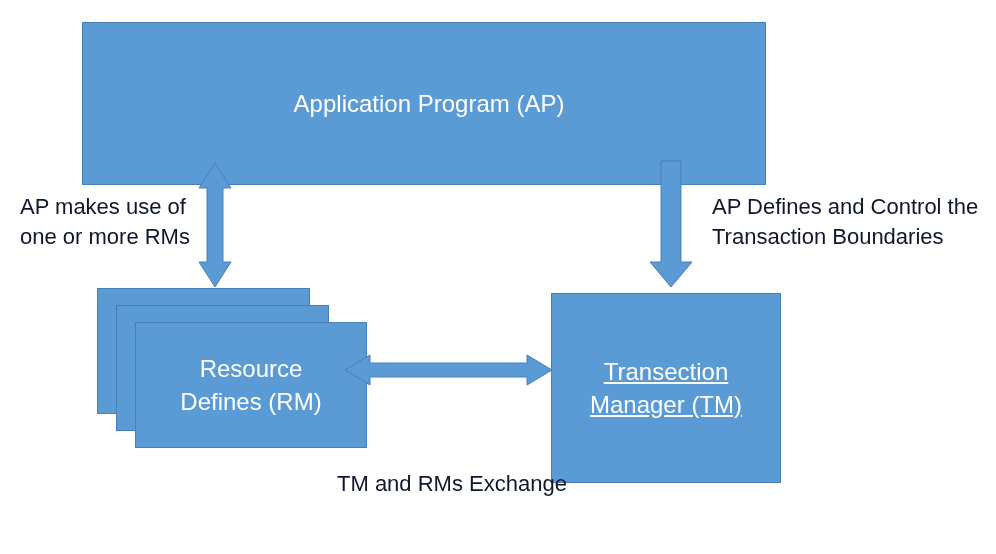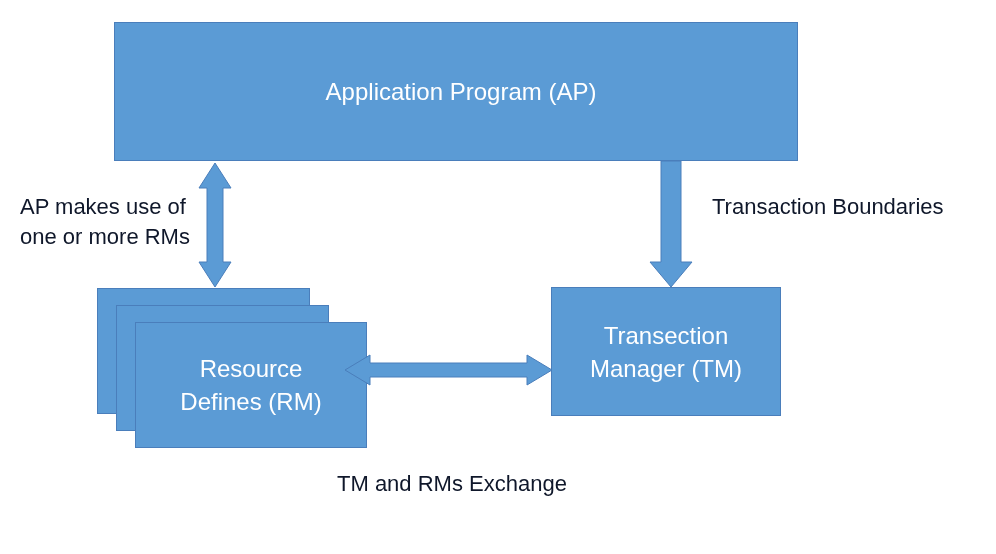--- a/index.html
+++ b/index.html
@@ -22,25 +22,25 @@
     box-sizing: border-box;
     display: flex;
     flex-direction: column;
     align-items: center;
     justify-content: center;
     color: #ffffff;
     font-size: 24px;
     line-height: 33px;
     text-align: center;
   }
-  .box-ap    { left: 114px;  top: 22px;  width: 684px; height: 139px; padding-left: 10px; }
+  .box-ap    { left: 82px;  top: 22px;  width: 684px; height: 163px; padding-left: 10px; }
   .rm-back   { left: 97px;  top: 288px; width: 213px; height: 126px; }
   .rm-mid    { left: 116px; top: 305px; width: 213px; height: 126px; }
   .rm-front  { left: 135px; top: 322px; width: 232px; height: 126px; }
-  .box-tm    { left: 551px; top: 287px; width: 230px; height: 129px; }
+  .box-tm    { left: 551px; top: 293px; width: 230px; height: 190px; text-decoration: underline; }
   .arrows-layer {
     position: absolute;
     left: 0; top: 0;
     width: 996px;
     height: 554px;
   }
   .arrow-shape {
     fill: #5b9bd5;
     stroke: #4a7ebb;
     stroke-width: 1;
@@ -86,20 +86,21 @@
 
     <polygon class="arrow-shape" points="345,370 370,355 370,363 527,363 527,355 552,370 527,385 527,377 370,377 370,385"></polygon>
   </svg>
 
   <div class="flow-label label-ap-rm">
     <div>AP makes use of</div>
     <div>one or more RMs</div>
   </div>
 
   <div class="flow-label label-ap-tm">
+    <div>AP Defines and Control the</div>
     <div>Transaction Boundaries</div>
   </div>
 
   <div class="flow-label label-rm-tm">
     <div>TM and RMs Exchange</div>
   </div>
 
 </div>
 
 </body></html>

